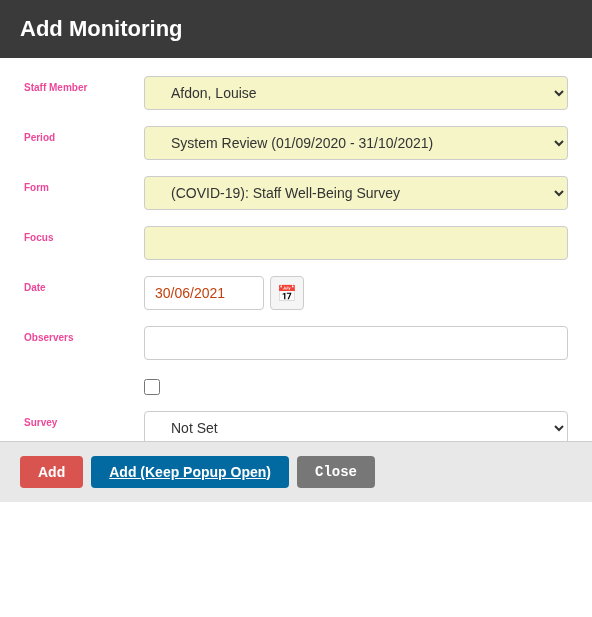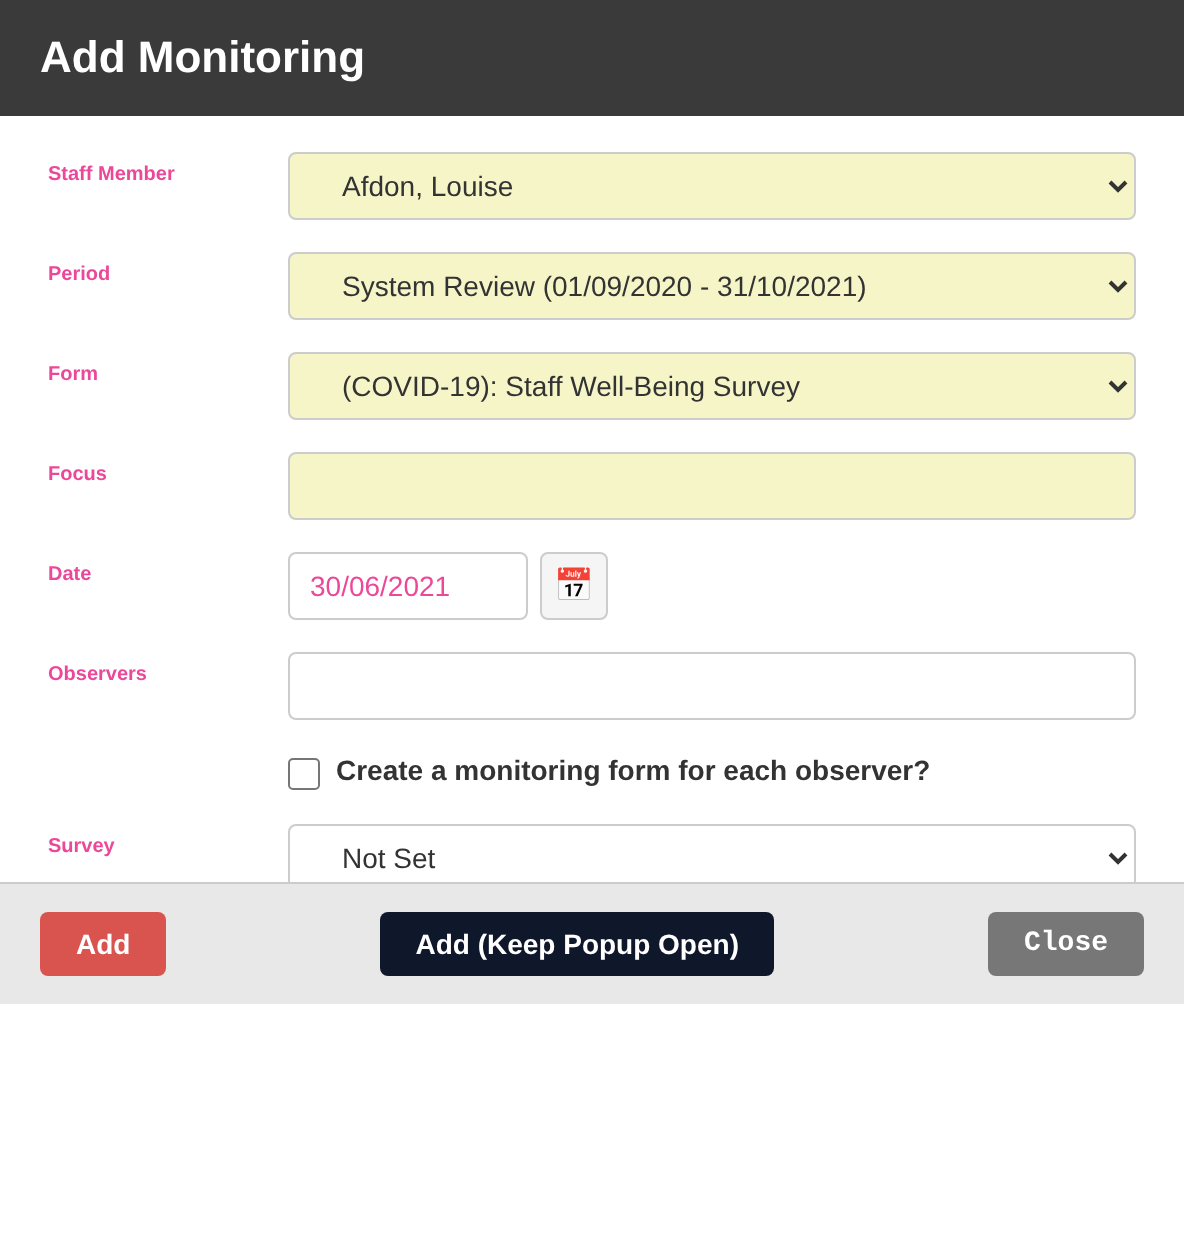--- a/index.html
+++ b/index.html
@@ -81,21 +81,21 @@
       align-items: center;
       gap: 6px;
     }
     .date-wrap input {
       width: 120px;
       padding: 6px 10px;
       border: 1px solid #ccc;
       border-radius: 4px;
       background-color: #fff;
       font-size: 14px;
-      color: #ec4899;
+      color: #c2410c;
       height: 34px;
     }
     .calendar-btn {
       width: 34px;
       height: 34px;
       border: 1px solid #ccc;
       border-radius: 4px;
       background: #f5f5f5;
       cursor: pointer;
       display: flex;
@@ -129,40 +129,41 @@
     .checkbox-label {
       font-size: 14px;
       color: #333;
       font-weight: bold;
       line-height: 1.4;
     }
     .modal-footer {
       background: #e8e8e8;
       padding: 14px 20px;
       display: flex;
-      justify-content: space-between;
+      justify-content: flex-start;
       gap: 8px;
       flex-shrink: 0;
       border-top: 1px solid #ccc;
     }
     .btn {
       padding: 8px 18px;
       border: none;
       border-radius: 4px;
       font-size: 14px;
       font-weight: bold;
       cursor: pointer;
     }
     .btn-add {
       background: #d9534f;
       color: #fff;
     }
     .btn-add-open {
-      background: #0f172a;
-      color: #fff;
+      background: #0369a1;
+      color: #fff;
+      text-decoration: underline;
     }
     .btn-close {
       background: #777;
       color: #fff;
       font-family: Liberation Mono, monospace;
     }
   </style>
 </head>
 <body>
 
@@ -222,21 +223,20 @@
 
     <div class="form-row">
       <div class="form-label">Observers</div>
       <div class="form-control-wrap">
         <input type="text" class="observers-input" value="" style="">
       </div>
     </div>
 
     <div class="checkbox-row">
       <input type="checkbox" style="">
-      <span class="checkbox-label">Create a monitoring form for each observer?</span>
     </div>
 
     <div class="form-row">
       <div class="form-label">Survey</div>
       <div class="form-control-wrap">
         <select class="form-select white-bg">
           <option>Not Set</option>
         </select>
       </div>
     </div>

